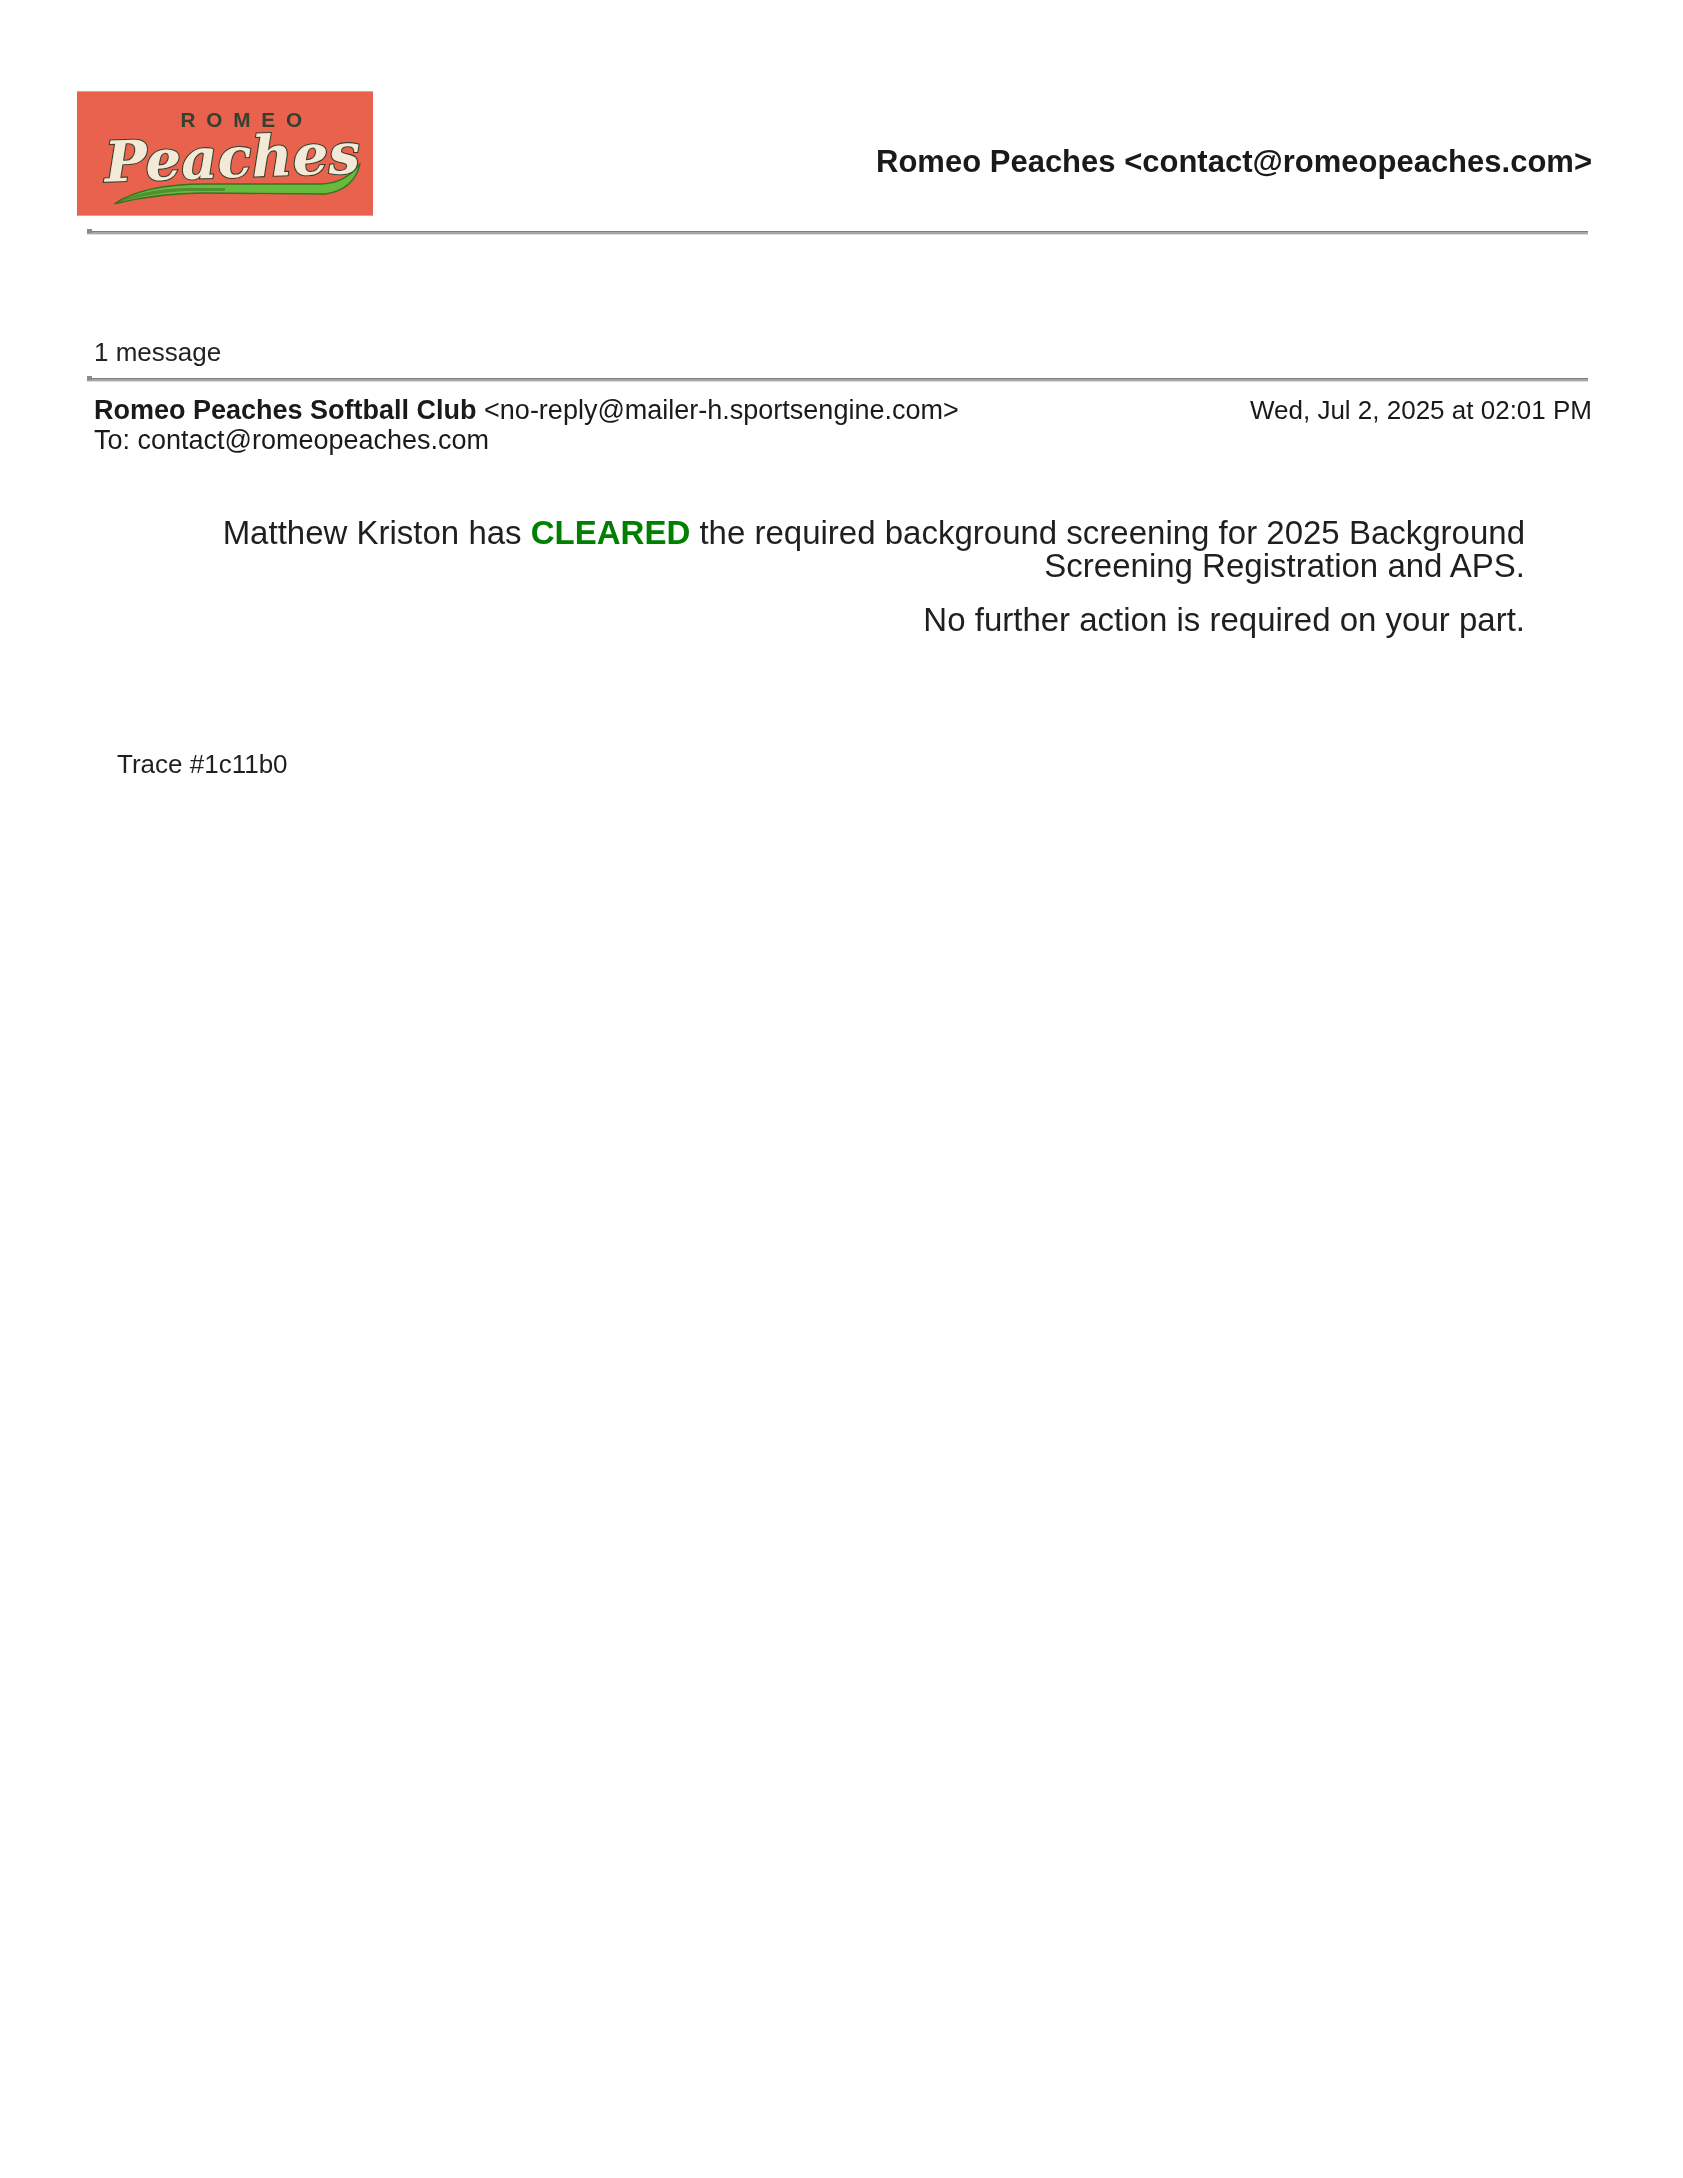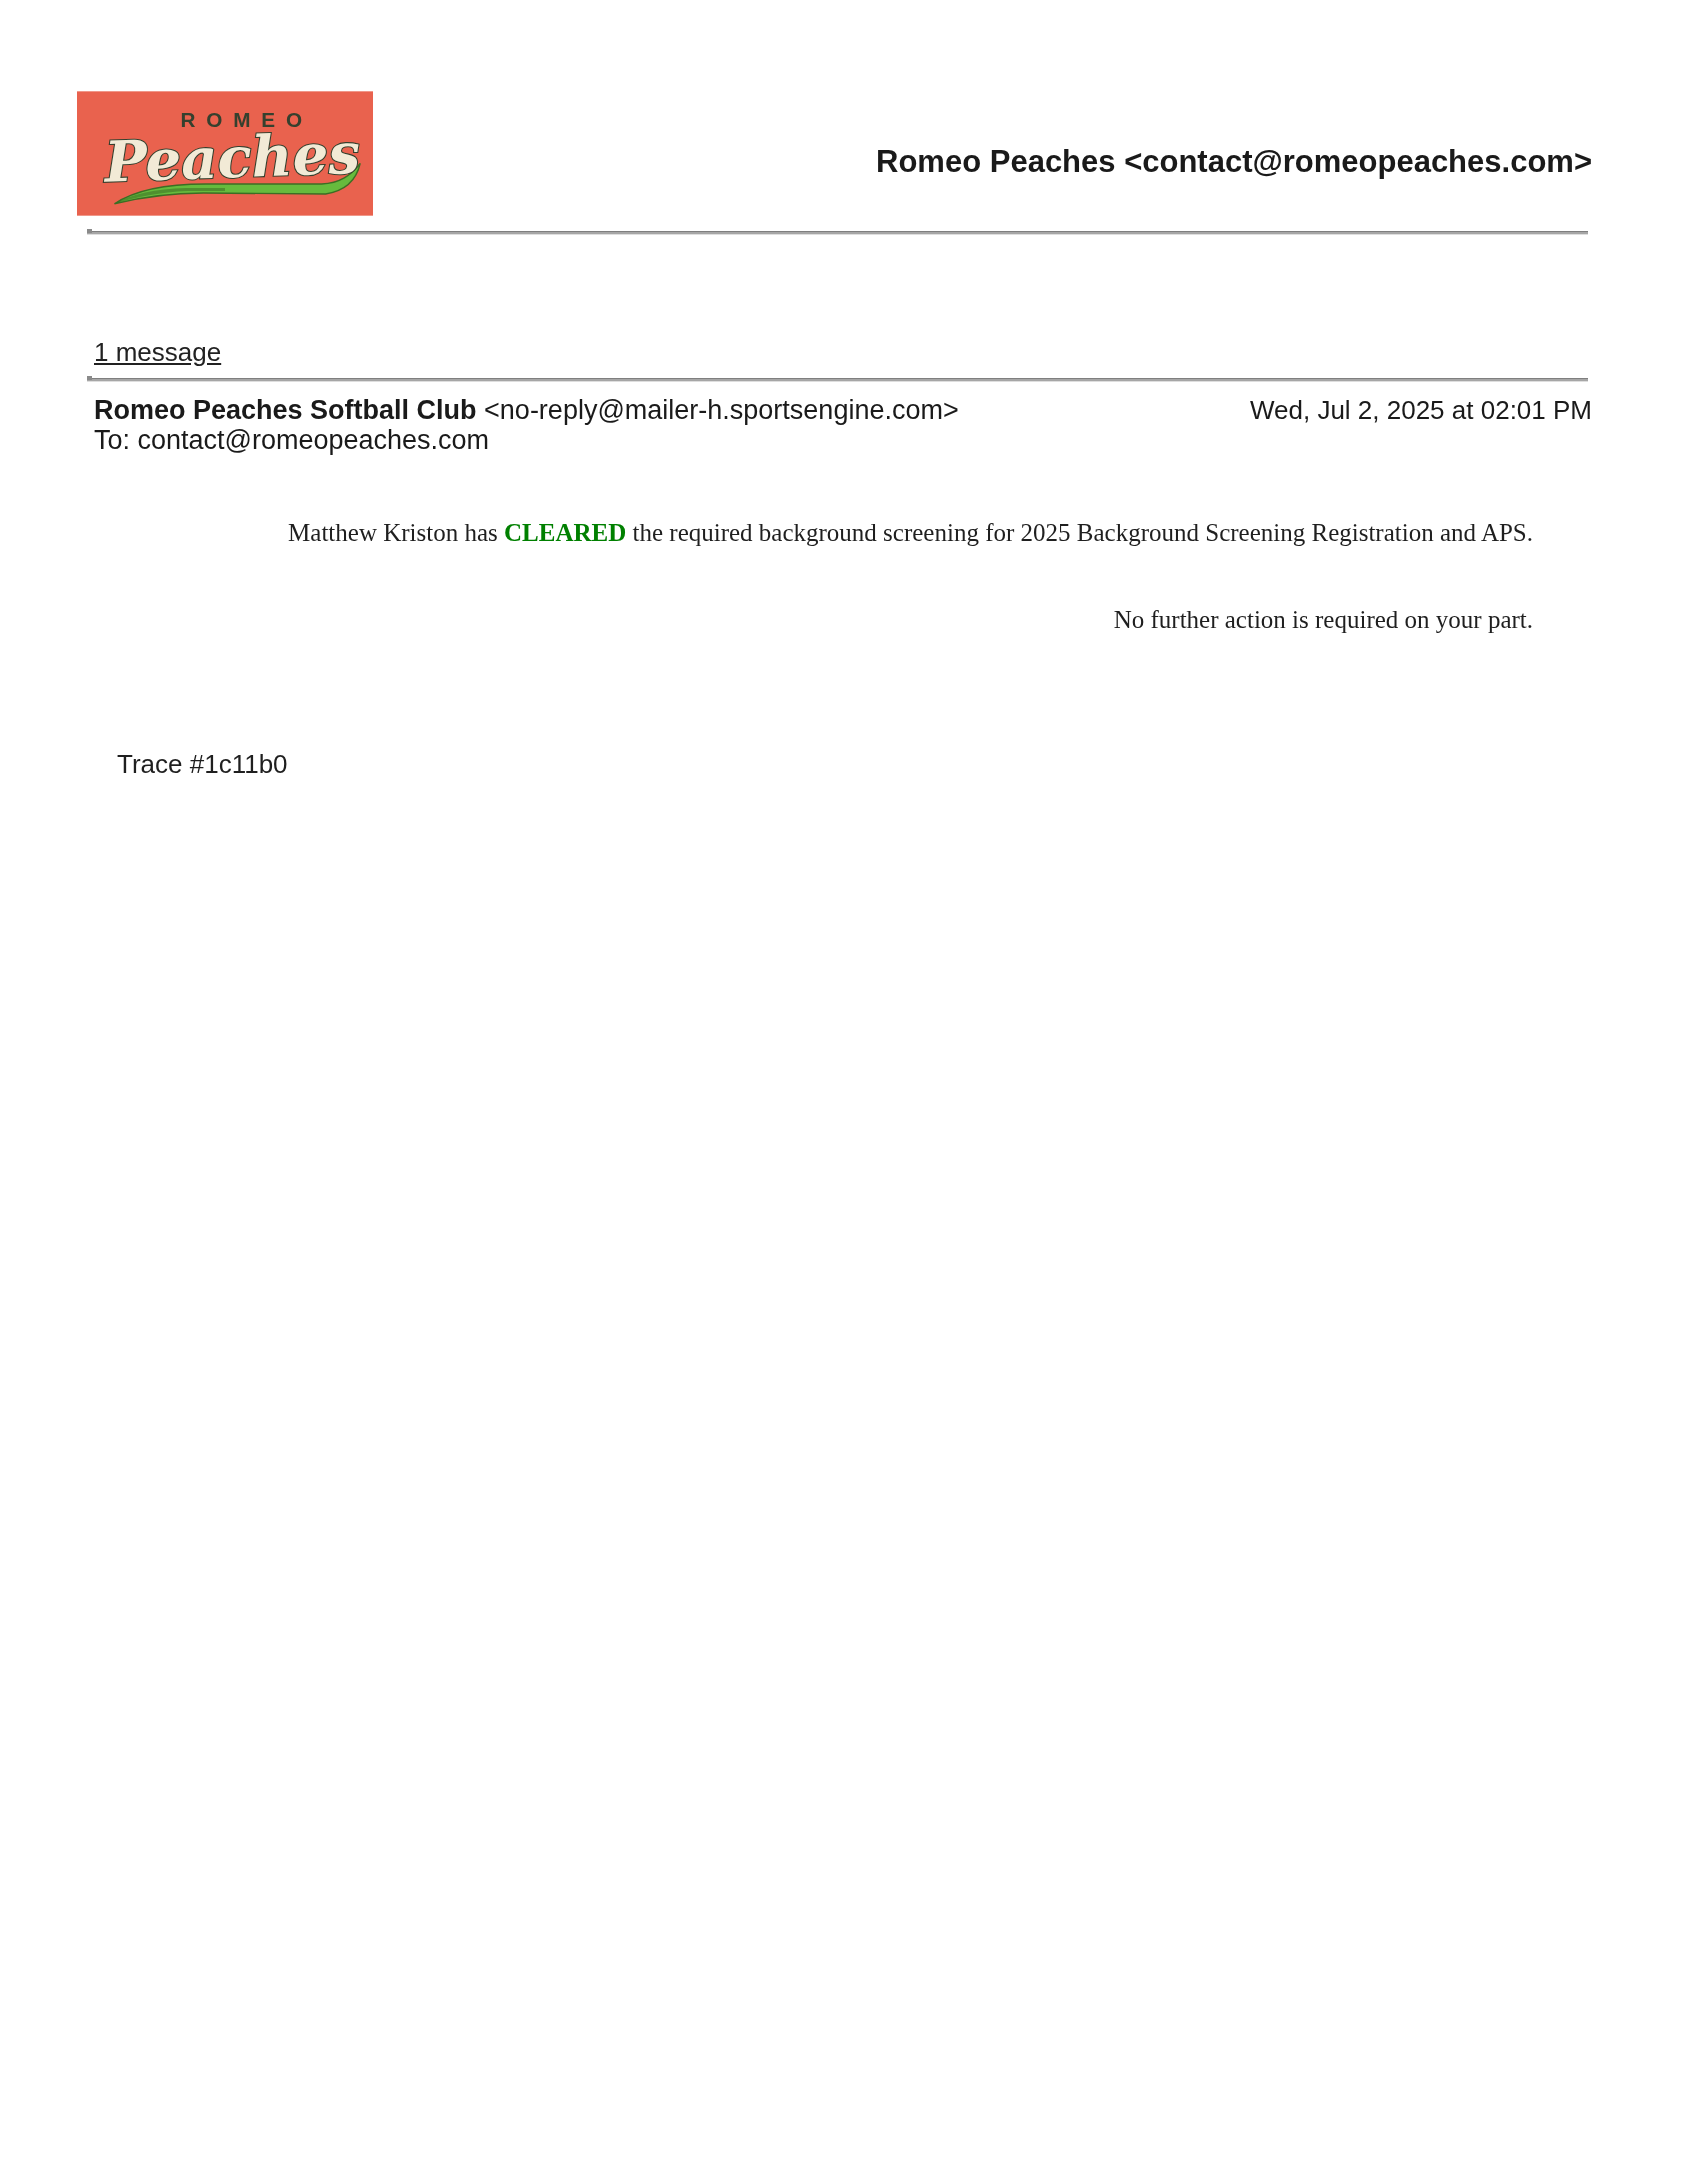--- a/index.html
+++ b/index.html
@@ -66,21 +66,20 @@
     line-height: 44px;
     font-weight: bold;
     color: #151515;
   }
   .message-count {
     position: absolute;
     left: 94px;
     top: 337px;
     font-size: 26px;
     color: #222222;
-    text-decoration: underline;
   }
 
   
   .from-row {
     position: absolute;
     left: 94px;
     right: 91px;
     top: 395px;
     display: flex;
     justify-content: space-between;
@@ -95,26 +94,25 @@
     position: absolute;
     left: 94px;
     top: 425px;
     font-size: 27px;
     color: #1a1a1a;
   }
 
   
   .body-para {
     position: absolute;
-    left: 117px;
+    left: 109px;
     width: 1416px;
-    font-size: 25px;
+    font-size: 33px;
     line-height: 33px;
     color: #1f1f1f;
-    font-family: Liberation Serif, serif;
   }
   .para-1 { top: 516px; }
   .para-2 { top: 603px; }
   .cleared {
     font-weight: bold;
     color: #008000;
   }
   .trace {
     position: absolute;
     left: 117px;

